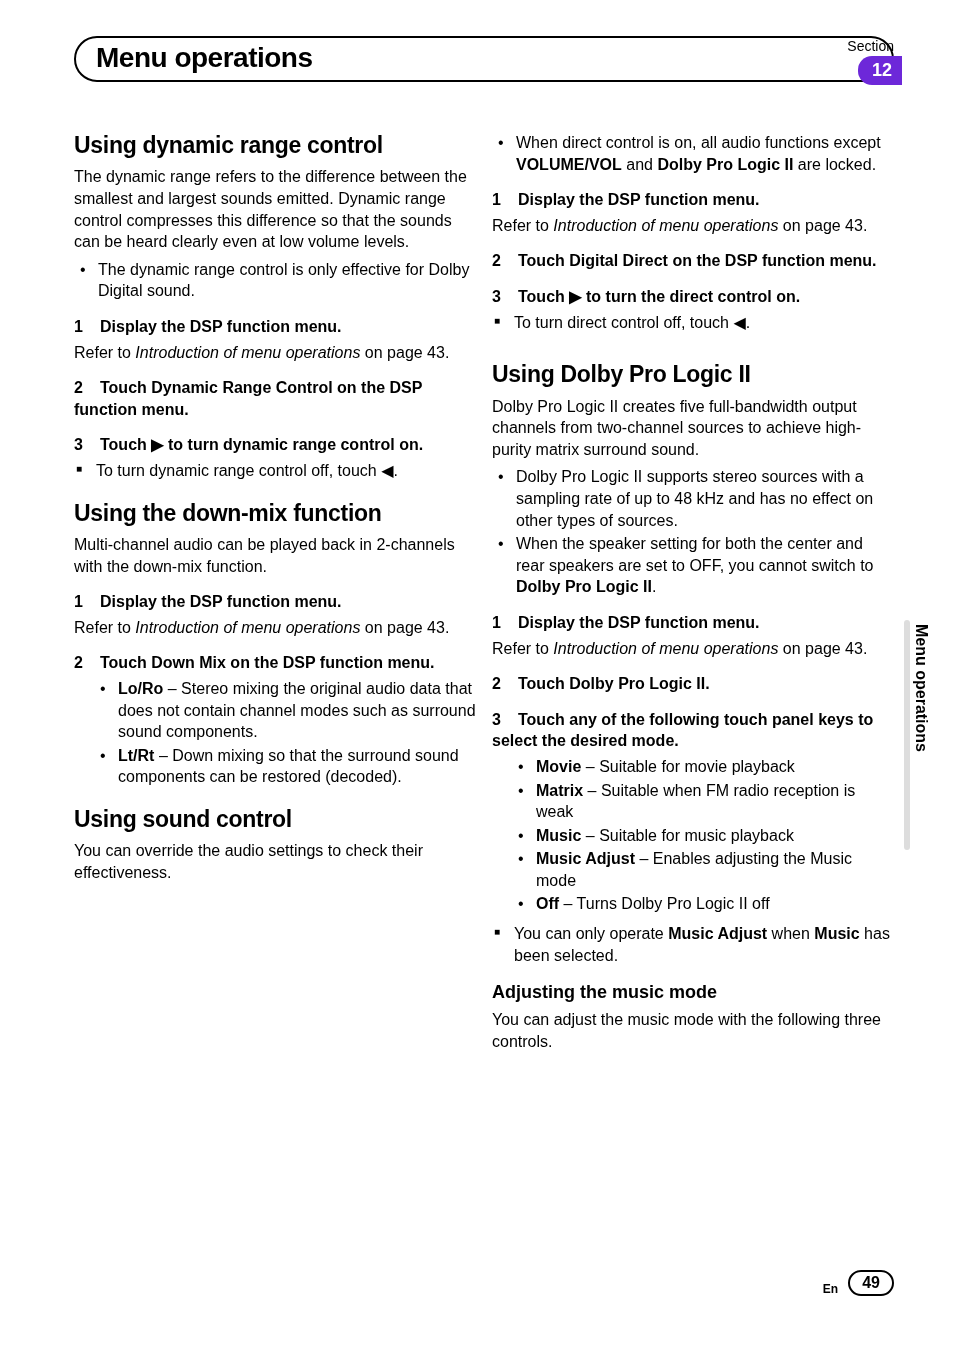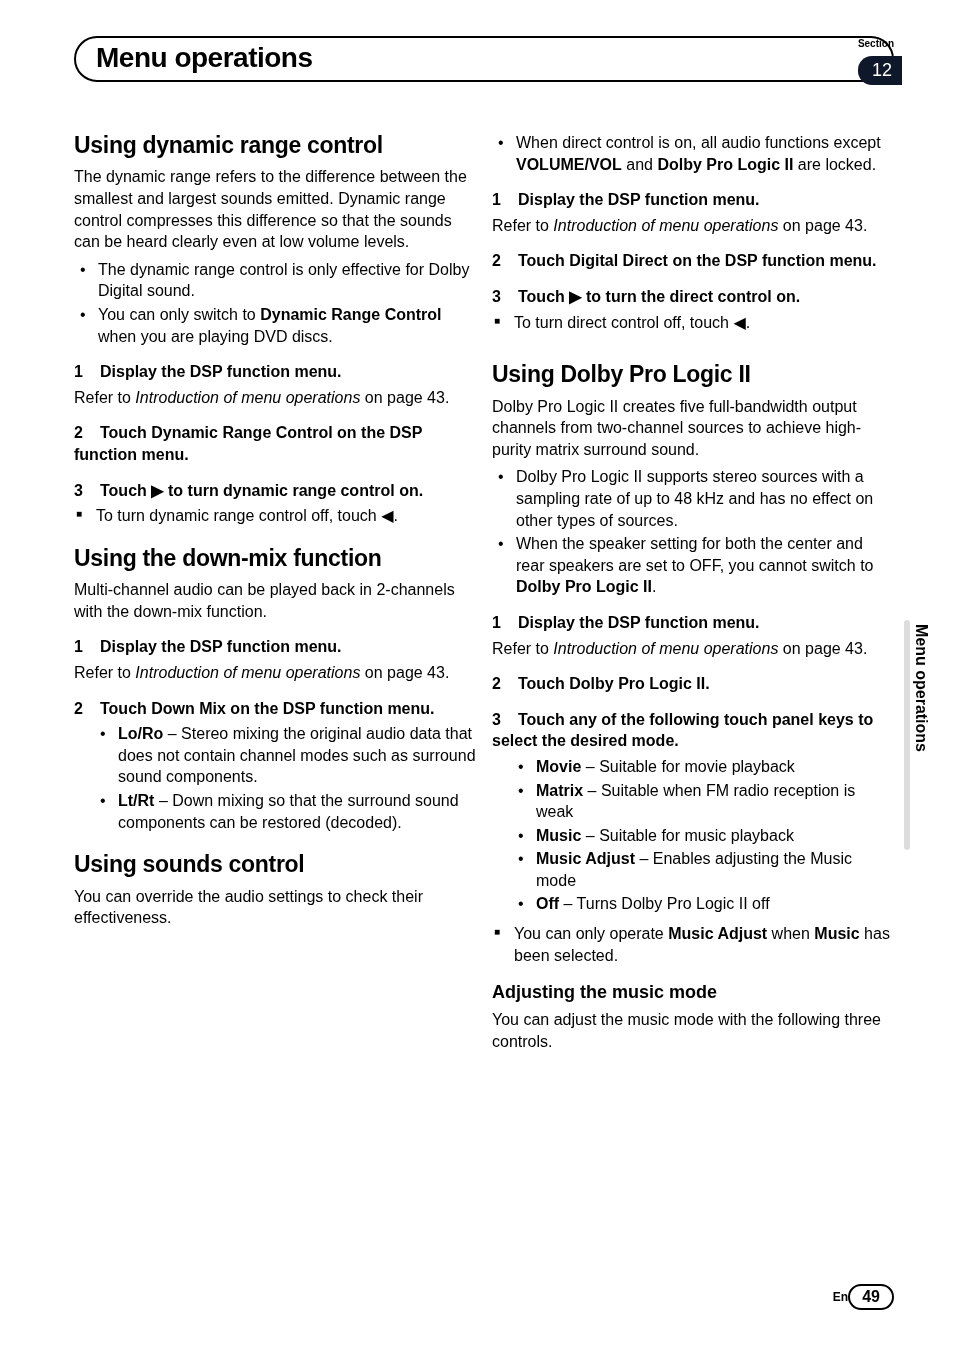--- a/index.html
+++ b/index.html
@@ -13,32 +13,32 @@
   }
   .page {
     padding: 36px 60px 40px 74px;
     position: relative;
     height: 100%;
   }
   .section-label {
     position: absolute;
     top: 38px;
     right: 60px;
-    font-size: 10px;
-    font-weight: bold;
+    font-size: 14px;
+    font-weight: normal;
   }
   .section-badge {
     position: absolute;
     top: 56px;
     right: 52px;
-    background: #0f172a;
+    background: #6d28d9;
     color: #fff;
     border-radius: 14px 0 0 14px;
     padding: 4px 10px 4px 14px;
-    font-weight: normal;
+    font-weight: bold;
     font-size: 18px;
     min-width: 32px;
     text-align: left;
     z-index: 2;
   }
   .title-wrap {
     border: 2px solid #000;
     border-radius: 28px;
     padding: 4px 20px 6px 20px;
     margin-bottom: 50px;
@@ -157,24 +157,25 @@
     position: absolute;
     right: 44px;
     top: 620px;
     width: 6px;
     height: 230px;
     background: #ddd;
     border-radius: 3px;
   }
   .footer {
     position: absolute;
-    bottom: 42px;
+    bottom: 56px;
     right: 60px;
     display: flex;
-    align-items: center;
+    align-items: flex-end;
+    gap: 10px;
   }
   .footer .lang {
     font-size: 12px;
     font-weight: bold;
   }
   .footer .pagenum {
     border: 2px solid #000;
     border-radius: 14px;
     padding: 2px 12px;
     font-weight: 900;
@@ -193,23 +194,20 @@
   </div>
 
   <div class="columns">
 
     <div class="col">
 
       <div class="h2">Using dynamic range control</div>
       <div class="p">The dynamic range refers to the difference between the smallest and largest sounds emitted. Dynamic range control compresses this difference so that the sounds can be heard clearly even at low volume levels.</div>
       <ul class="bullets">
         <li>The dynamic range control is only effective for Dolby Digital sound.</li>
-        <li>
-          <span>You can only switch to </span><span class="b">Dynamic Range Control</span><span> when you are playing DVD discs.</span>
-        </li>
       </ul>
 
       <div class="step"><span class="num">1</span><span class="txt">Display the DSP function menu.</span></div>
       <div class="p">
         <span>Refer to </span><span class="italic">Introduction of menu operations</span><span> on page 43.</span>
       </div>
 
       <div class="step"><span class="num">2</span><span class="txt">Touch Dynamic Range Control on the DSP function menu.</span></div>
 
       <div class="step"><span class="num">3</span><span class="txt">Touch ▶ to turn dynamic range control on.</span></div>
@@ -223,21 +221,21 @@
         <span>Refer to </span><span class="italic">Introduction of menu operations</span><span> on page 43.</span>
       </div>
 
       <div class="step"><span class="num">2</span><span class="txt">Touch Down Mix on the DSP function menu.</span></div>
 
       <ul class="sub">
         <li><span class="b">Lo/Ro</span><span> – Stereo mixing the original audio data that does not contain channel modes such as surround sound components.</span></li>
         <li><span class="b">Lt/Rt</span><span> – Down mixing so that the surround sound components can be restored (decoded).</span></li>
       </ul>
 
-      <div class="h2">Using sounds control</div>
+      <div class="h2">Using sound control</div>
       <div class="p">You can override the audio settings to check their effectiveness.</div>
     </div>
 
     <div class="col">
       <ul class="bullets">
         <li>
           <span>When direct control is on, all audio functions except </span><span class="b">VOLUME/VOL</span><span> and </span><span class="b">Dolby Pro Logic II</span><span> are locked.</span>
         </li>
       </ul>
 

